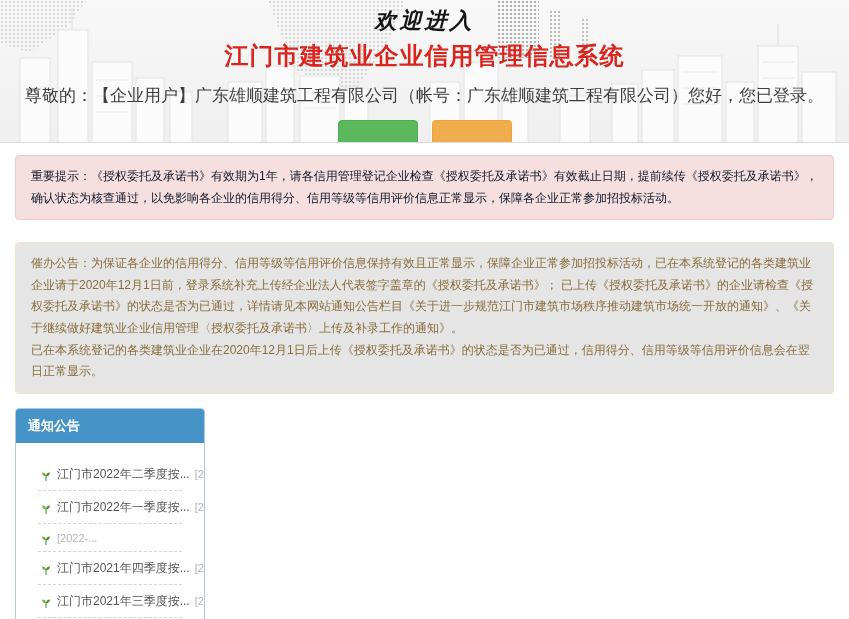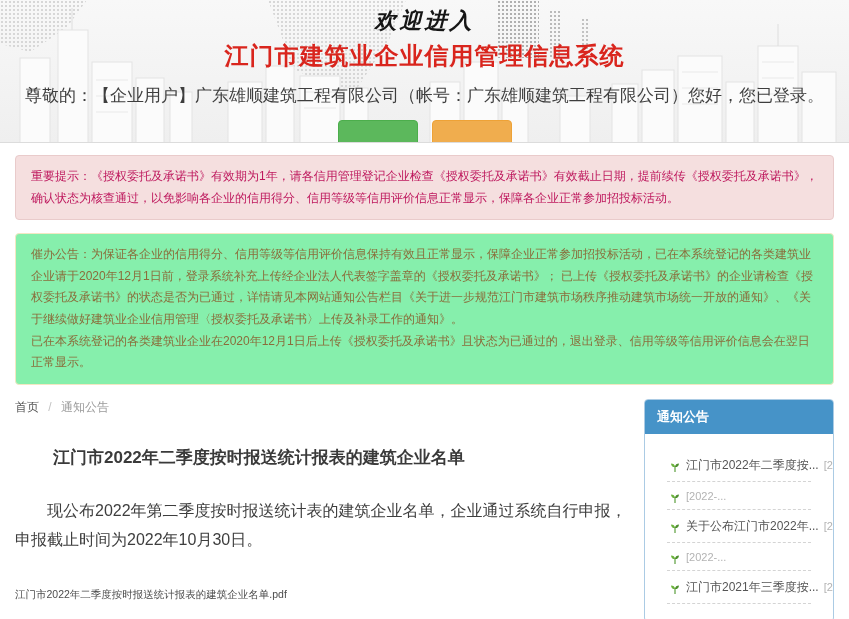--- a/index.html
+++ b/index.html
@@ -36,22 +36,22 @@
   .greeting { margin-top:12px; font-size:17px; color:#3e3e3e; }
   .hdr-buttons { margin-top:13px; display:flex; justify-content:center; gap:14px; }
   .btn { border-radius:4px; color:#fff; font-size:13px; padding:20px 13px; cursor:pointer;
     font-family:inherit; }
   .btn.green { background:#5cb85c; border:1px solid #4cae4c; }
   .btn.orange { background:#f0ad4e; border:1px solid #eea236; }
 
   
   .alerts { padding:0 15px; }
   .alert { border-radius:4px; padding:10px 15px; font-size:12px; line-height:1.8; text-align:left; }
-  .alert.danger { margin-top:12px; background:#f5dfdf; border:1px solid #e9cbcb; color:#be185d; }
-  .alert.warning { margin-top:13px; background:#86efac; border:1px solid #f3e7c3; color:#8a6d3b; }
+  .alert.danger { margin-top:12px; background:#f5dfdf; border:1px solid #e9cbcb; color:#0f172a; }
+  .alert.warning { margin-top:22px; background:#e5e5e5; border:1px solid #f3e7c3; color:#8a6d3b; }
 
   
   .main { display:flex; padding:0 15px; margin-top:14px; align-items:flex-start; }
   .left { flex:1; min-width:0; padding-right:16px; }
   .breadcrumb { font-size:12px; color:#9b9b9b; }
   .bc-home { color:#555; cursor:pointer; }
   .bc-sep { margin:0 6px; color:#c3c3c3; }
   .art-title { margin:30px 0 0 38px; font-size:17px; color:#3a3a3a; font-weight:bold; }
   .art-body { margin:27px 0 0; font-size:16px; color:#3e3e3e; line-height:1.85; text-indent:2em; }
   .attachment { margin-top:33px; font-size:10.5px; color:#4d4d4d; cursor:pointer; }
@@ -129,72 +129,63 @@
         <button class="btn green">信用管理</button>
         <button class="btn orange">通知公告</button>
       </div>
     </div>
   </header>
 
   <div class="alerts">
     <div class="alert danger">重要提示：《授权委托及承诺书》有效期为1年，请各信用管理登记企业检查《授权委托及承诺书》有效截止日期，提前续传《授权委托及承诺书》，确认状态为核查通过，以免影响各企业的信用得分、信用等级等信用评价信息正常显示，保障各企业正常参加招投标活动。</div>
     <div class="alert warning">
       <div>催办公告：为保证各企业的信用得分、信用等级等信用评价信息保持有效且正常显示，保障企业正常参加招投标活动，已在本系统登记的各类建筑业企业请于2020年12月1日前，登录系统补充上传经企业法人代表签字盖章的《授权委托及承诺书》； 已上传《授权委托及承诺书》的企业请检查《授权委托及承诺书》的状态是否为已通过，详情请见本网站通知公告栏目《关于进一步规范江门市建筑市场秩序推动建筑市场统一开放的通知》、《关于继续做好建筑业企业信用管理〈授权委托及承诺书〉上传及补录工作的通知》。</div>
-      <div>已在本系统登记的各类建筑业企业在2020年12月1日后上传《授权委托及承诺书》且状态为已通过的，退出登录、信用等级等信用评价信息会在翌日正常显示。</div>
+      <div>已在本系统登记的各类建筑业企业在2020年12月1日后上传《授权委托及承诺书》的状态是否为已通过，信用得分、信用等级等信用评价信息会在翌日正常显示。</div>
     </div>
   </div>
 
   <div class="main">
-    <div class="left">
-      <div class="breadcrumb">
-        <span class="bc-home">首页</span>
-        <span class="bc-sep">/</span>
-        <span class="bc-cur">通知公告</span>
-      </div>
-      <h2 class="art-title">江门市2022年二季度按时报送统计报表的建筑企业名单</h2>
-      <p class="art-body">现公布2022年第二季度按时报送统计表的建筑企业名单，企业通过系统自行申报，申报截止时间为2022年10月30日。</p>
-      <div class="attachment">江门市2022年二季度按时报送统计报表的建筑企业名单.pdf</div>
-    </div>
 
     <aside class="sidebar">
       <div class="panel">
         <div class="panel-head">通知公告</div>
         <ul class="notice-list">
           <li>
             <span class="sprout"><svg width="12" height="12" viewBox="0 0 12 12">
                   <path d="M6 11 V5" stroke="#5a9e3c" stroke-width="1.2" fill="none"></path>
                   <path d="M6 6 C6 3.5 4.2 2.4 2 2.4 C2 5 4 6.2 6 6 Z" fill="#6db33f"></path>
                   <path d="M6 6 C6 3.5 7.8 2.4 10 2.4 C10 5 8 6.2 6 6 Z" fill="#4e8f2f"></path>
                 </svg></span>
             <span class="n-title">江门市2022年二季度按...</span>
             <span class="n-date">[2022-...</span>
           </li>
           <li>
             <span class="sprout"><svg width="12" height="12" viewBox="0 0 12 12">
                   <path d="M6 11 V5" stroke="#5a9e3c" stroke-width="1.2" fill="none"></path>
                   <path d="M6 6 C6 3.5 4.2 2.4 2 2.4 C2 5 4 6.2 6 6 Z" fill="#6db33f"></path>
                   <path d="M6 6 C6 3.5 7.8 2.4 10 2.4 C10 5 8 6.2 6 6 Z" fill="#4e8f2f"></path>
                 </svg></span>
-            <span class="n-date">[2022-...</span>
-          </li>
-          <li>
-            <span class="sprout"><svg width="12" height="12" viewBox="0 0 12 12">
-                  <path d="M6 11 V5" stroke="#5a9e3c" stroke-width="1.2" fill="none"></path>
-                  <path d="M6 6 C6 3.5 4.2 2.4 2 2.4 C2 5 4 6.2 6 6 Z" fill="#6db33f"></path>
-                  <path d="M6 6 C6 3.5 7.8 2.4 10 2.4 C10 5 8 6.2 6 6 Z" fill="#4e8f2f"></path>
-                </svg></span>
-            <span class="n-title">关于公布江门市2022年...</span>
-            <span class="n-date">[2022-...</span>
-          </li>
-          <li>
-            <span class="sprout"><svg width="12" height="12" viewBox="0 0 12 12">
-                  <path d="M6 11 V5" stroke="#5a9e3c" stroke-width="1.2" fill="none"></path>
-                  <path d="M6 6 C6 3.5 4.2 2.4 2 2.4 C2 5 4 6.2 6 6 Z" fill="#6db33f"></path>
-                  <path d="M6 6 C6 3.5 7.8 2.4 10 2.4 C10 5 8 6.2 6 6 Z" fill="#4e8f2f"></path>
-                </svg></span>
+            <span class="n-title">江门市2022年一季度按...</span>
+            <span class="n-date">[2022-...</span>
+          </li>
+          <li>
+            <span class="sprout"><svg width="12" height="12" viewBox="0 0 12 12">
+                  <path d="M6 11 V5" stroke="#5a9e3c" stroke-width="1.2" fill="none"></path>
+                  <path d="M6 6 C6 3.5 4.2 2.4 2 2.4 C2 5 4 6.2 6 6 Z" fill="#6db33f"></path>
+                  <path d="M6 6 C6 3.5 7.8 2.4 10 2.4 C10 5 8 6.2 6 6 Z" fill="#4e8f2f"></path>
+                </svg></span>
+            <span class="n-date">[2022-...</span>
+          </li>
+          <li>
+            <span class="sprout"><svg width="12" height="12" viewBox="0 0 12 12">
+                  <path d="M6 11 V5" stroke="#5a9e3c" stroke-width="1.2" fill="none"></path>
+                  <path d="M6 6 C6 3.5 4.2 2.4 2 2.4 C2 5 4 6.2 6 6 Z" fill="#6db33f"></path>
+                  <path d="M6 6 C6 3.5 7.8 2.4 10 2.4 C10 5 8 6.2 6 6 Z" fill="#4e8f2f"></path>
+                </svg></span>
+            <span class="n-title">江门市2021年四季度按...</span>
             <span class="n-date">[2022-...</span>
           </li>
           <li>
             <span class="sprout"><svg width="12" height="12" viewBox="0 0 12 12">
                   <path d="M6 11 V5" stroke="#5a9e3c" stroke-width="1.2" fill="none"></path>
                   <path d="M6 6 C6 3.5 4.2 2.4 2 2.4 C2 5 4 6.2 6 6 Z" fill="#6db33f"></path>
                   <path d="M6 6 C6 3.5 7.8 2.4 10 2.4 C10 5 8 6.2 6 6 Z" fill="#4e8f2f"></path>
                 </svg></span>
             <span class="n-title">江门市2021年三季度按...</span>
             <span class="n-date">[2022-...</span>

